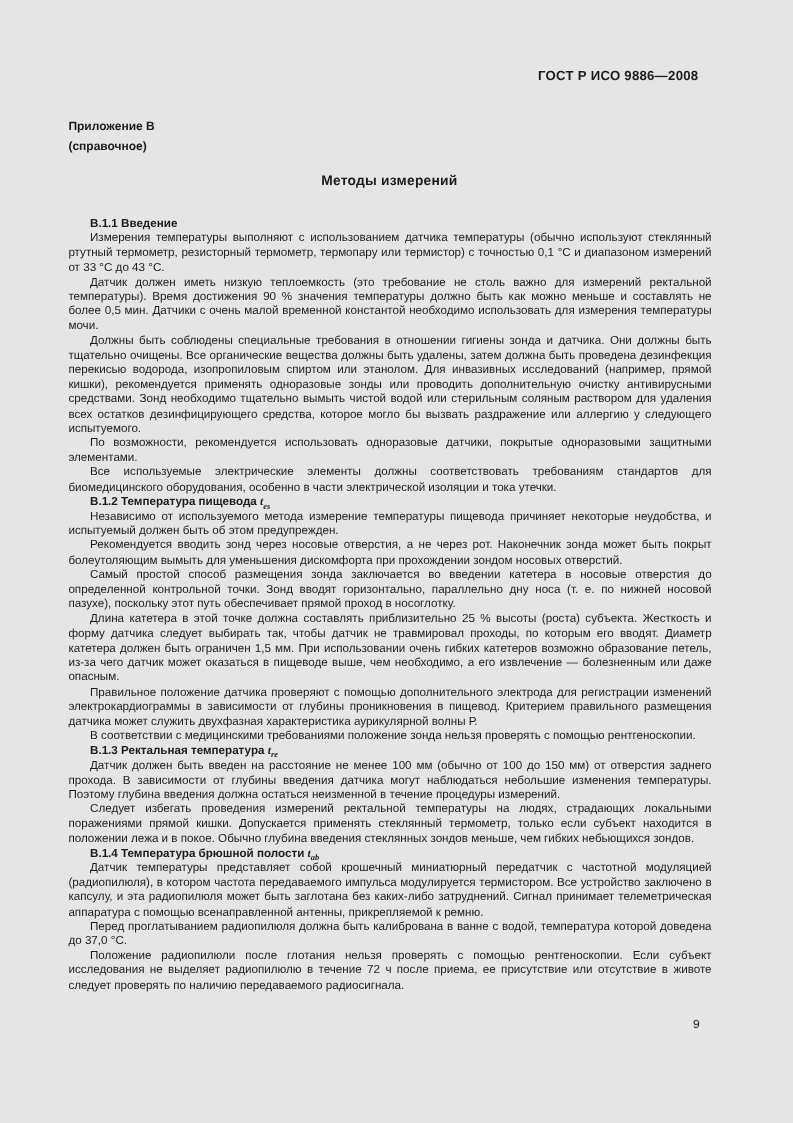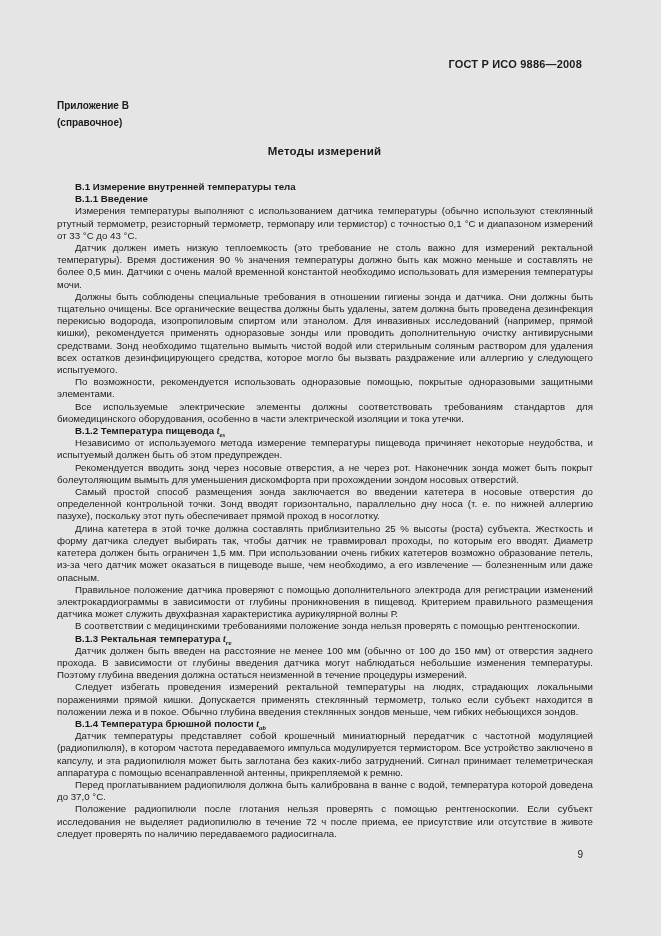--- a/index.html
+++ b/index.html
@@ -88,31 +88,30 @@
   <div class="gost-header">ГОСТ Р ИСО 9886—2008</div>
 
   <div class="appendix">
     <div>Приложение В</div>
     <div>(справочное)</div>
   </div>
 
   <div class="doc-title">Методы измерений</div>
 
   <div class="body-text">
-      <div class="heading">В.1 Измерение внутренней температуры тела</div>
       <div class="heading">В.1.1 Введение</div>
       <div class="para">Измерения температуры выполняют с использованием датчика температуры (обычно используют стеклянный ртутный термометр, резисторный термометр, термопару или термистор) с точностью 0,1 °С и диапазоном измерений от 33 °С до 43 °С.</div>
       <div class="para">Датчик должен иметь низкую теплоемкость (это требование не столь важно для измерений ректальной температуры). Время достижения 90 % значения температуры должно быть как можно меньше и составлять не более 0,5 мин. Датчики с очень малой временной константой необходимо использовать для измерения температуры мочи.</div>
       <div class="para">Должны быть соблюдены специальные требования в отношении гигиены зонда и датчика. Они должны быть тщательно очищены. Все органические вещества должны быть удалены, затем должна быть проведена дезинфекция перекисью водорода, изопропиловым спиртом или этанолом. Для инвазивных исследований (например, прямой кишки), рекомендуется применять одноразовые зонды или проводить дополнительную очистку антивирусными средствами. Зонд необходимо тщательно вымыть чистой водой или стерильным соляным раствором для удаления всех остатков дезинфицирующего средства, которое могло бы вызвать раздражение или аллергию у следующего испытуемого.</div>
-      <div class="para">По возможности, рекомендуется использовать одноразовые помощью, покрытые одноразовыми защитными элементами.</div>
+      <div class="para">По возможности, рекомендуется использовать одноразовые датчики, покрытые одноразовыми защитными элементами.</div>
       <div class="para">Все используемые электрические элементы должны соответствовать требованиям стандартов для биомедицинского оборудования, особенно в части электрической изоляции и тока утечки.</div>
       <div class="heading">В.1.2 Температура пищевода <span class="sym">t<sub>es</sub></span></div>
       <div class="para">Независимо от используемого метода измерение температуры пищевода причиняет некоторые неудобства, и испытуемый должен быть об этом предупрежден.</div>
       <div class="para">Рекомендуется вводить зонд через носовые отверстия, а не через рот. Наконечник зонда может быть покрыт болеутоляющим вымыть для уменьшения дискомфорта при прохождении зондом носовых отверстий.</div>
-      <div class="para">Самый простой способ размещения зонда заключается во введении катетера в носовые отверстия до определенной контрольной точки. Зонд вводят горизонтально, параллельно дну носа (т. е. по нижней аллергию пазухе), поскольку этот путь обеспечивает прямой проход в носоглотку.</div>
+      <div class="para">Самый простой способ размещения зонда заключается во введении катетера в носовые отверстия до определенной контрольной точки. Зонд вводят горизонтально, параллельно дну носа (т. е. по нижней носовой пазухе), поскольку этот путь обеспечивает прямой проход в носоглотку.</div>
       <div class="para">Длина катетера в этой точке должна составлять приблизительно 25 % высоты (роста) субъекта. Жесткость и форму датчика следует выбирать так, чтобы датчик не травмировал проходы, по которым его вводят. Диаметр катетера должен быть ограничен 1,5 мм. При использовании очень гибких катетеров возможно образование петель, из-за чего датчик может оказаться в пищеводе выше, чем необходимо, а его извлечение — болезненным или даже опасным.</div>
       <div class="para">Правильное положение датчика проверяют с помощью дополнительного электрода для регистрации изменений электрокардиограммы в зависимости от глубины проникновения в пищевод. Критерием правильного размещения датчика может служить двухфазная характеристика аурикулярной волны Р.</div>
       <div class="para">В соответствии с медицинскими требованиями положение зонда нельзя проверять с помощью рентгеноскопии.</div>
       <div class="heading">В.1.3 Ректальная температура <span class="sym">t<sub>re</sub></span></div>
       <div class="para">Датчик должен быть введен на расстояние не менее 100 мм (обычно от 100 до 150 мм) от отверстия заднего прохода. В зависимости от глубины введения датчика могут наблюдаться небольшие изменения температуры. Поэтому глубина введения должна остаться неизменной в течение процедуры измерений.</div>
       <div class="para">Следует избегать проведения измерений ректальной температуры на людях, страдающих локальными поражениями прямой кишки. Допускается применять стеклянный термометр, только если субъект находится в положении лежа и в покое. Обычно глубина введения стеклянных зондов меньше, чем гибких небьющихся зондов.</div>
       <div class="heading">В.1.4 Температура брюшной полости <span class="sym">t<sub>ab</sub></span></div>
       <div class="para">Датчик температуры представляет собой крошечный миниатюрный передатчик с частотной модуляцией (радиопилюля), в котором частота передаваемого импульса модулируется термистором. Все устройство заключено в капсулу, и эта радиопилюля может быть заглотана без каких-либо затруднений. Сигнал принимает телеметрическая аппаратура с помощью всенаправленной антенны, прикрепляемой к ремню.</div>
       <div class="para">Перед проглатыванием радиопилюля должна быть калибрована в ванне с водой, температура которой доведена до 37,0 °С.</div>
       <div class="para">Положение радиопилюли после глотания нельзя проверять с помощью рентгеноскопии. Если субъект исследования не выделяет радиопилюлю в течение 72 ч после приема, ее присутствие или отсутствие в животе следует проверять по наличию передаваемого радиосигнала.</div>

